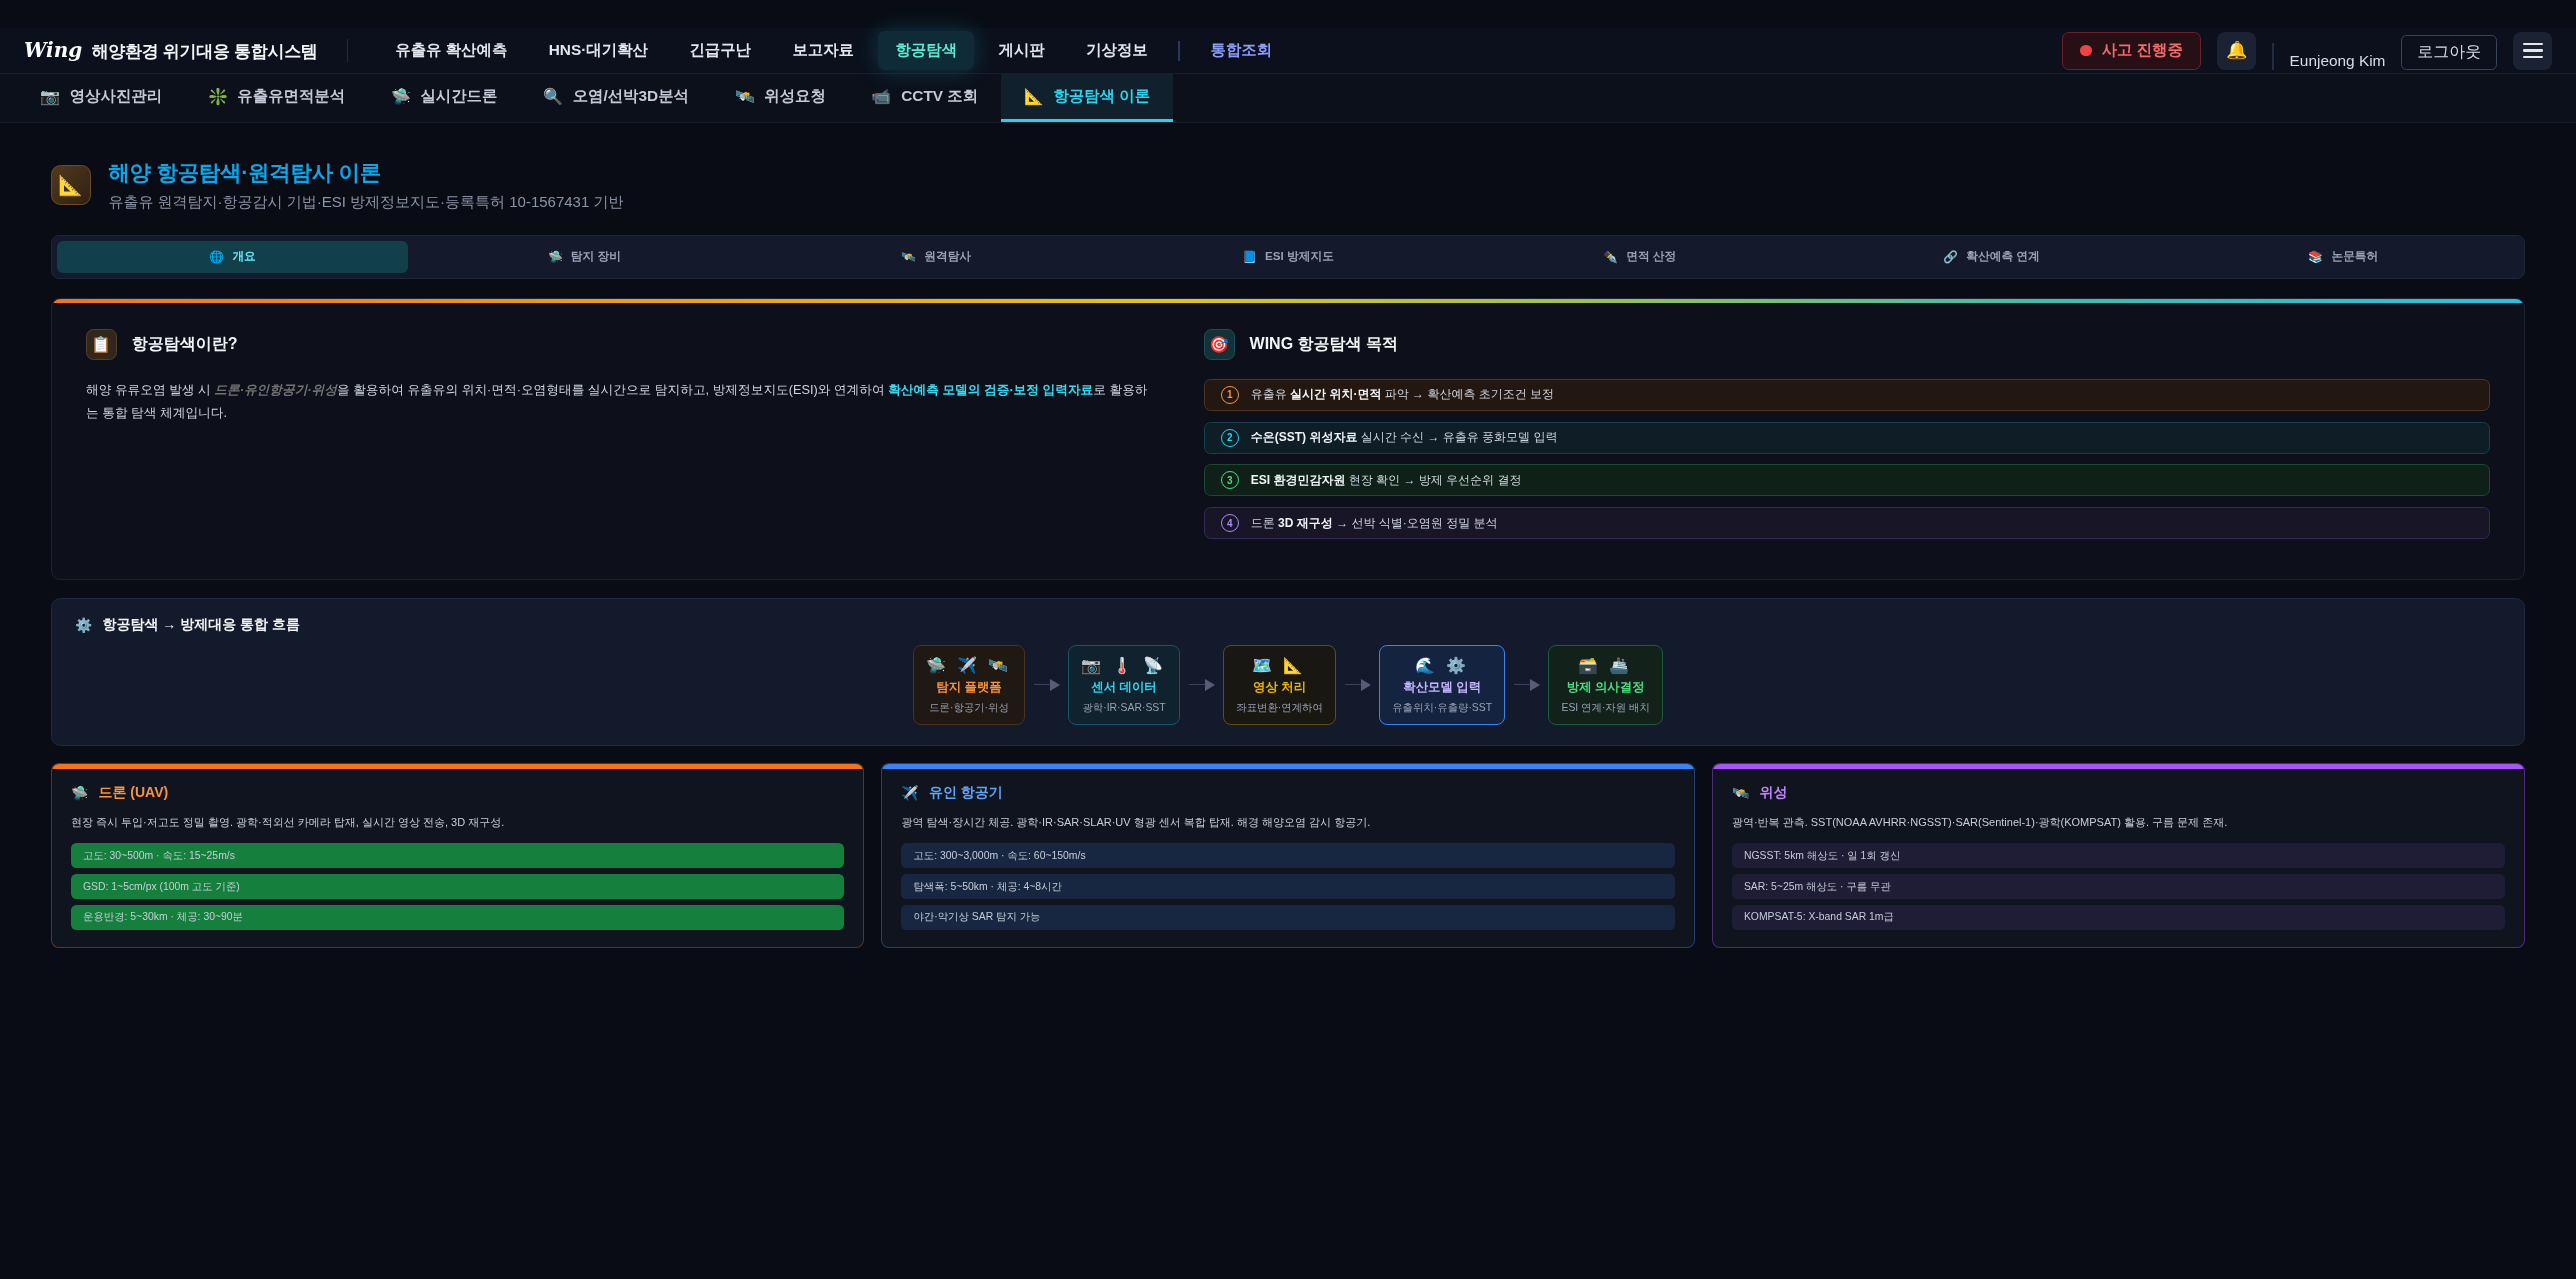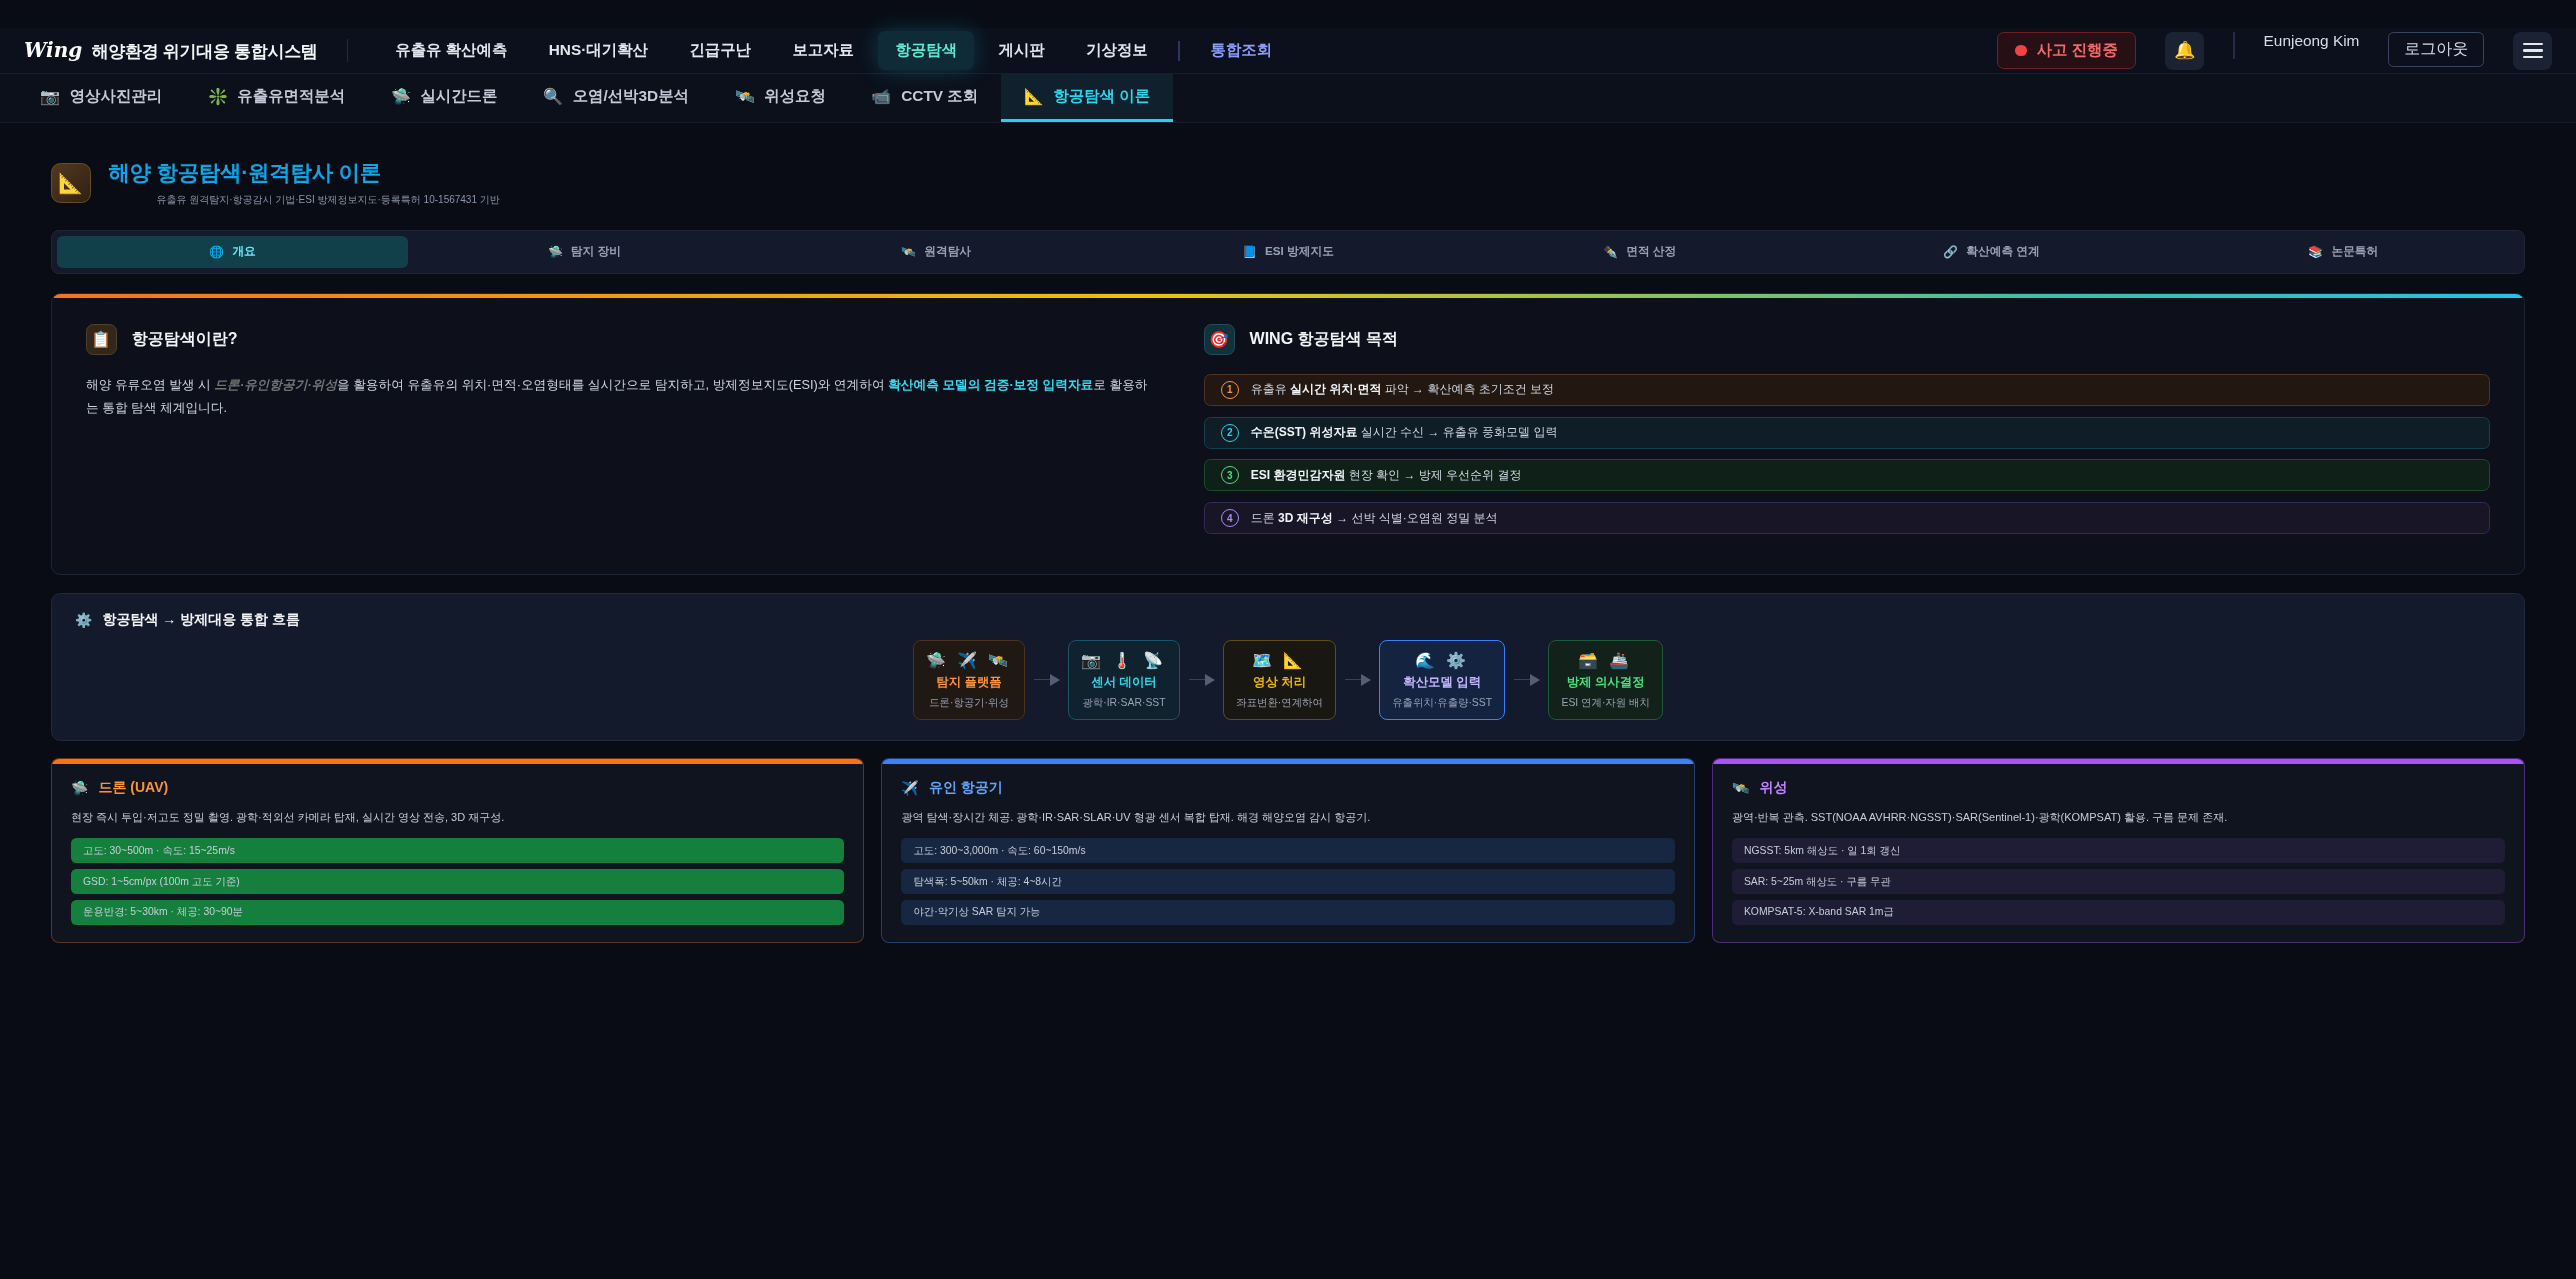--- a/index.html
+++ b/index.html
@@ -17,21 +17,21 @@
   }
   .logo{ display:flex; align-items:baseline; gap:9.4px; cursor:default; }
   .logo-script{ font-family:"DejaVu Serif","Liberation Serif",serif; font-style:italic; font-weight:bold; font-size:20px; color:#ffffff; }
   .logo-title{ font-size:17px; font-weight:bold; color:#f3f4f6; letter-spacing:-0.3px; }
   .nav-divider{ width:1.3px; height:23px; background:#222b44; margin:0 29.5px; }
   .nav-items{ display:flex; align-items:center; gap:6.7px; }
   .nav-item{ font-size:15.4px; font-weight:bold; color:#e2e6ee; padding:8.7px 17.4px; border-radius:6.7px; cursor:pointer; white-space:nowrap; }
   .nav-item.active{ color:#5eead4; background:rgba(19,78,92,.45); box-shadow:0 0 23px rgba(34,211,238,.22); }
   .nav-item.linked{ color:#8b9cf8; }
   .nav-sep{ width:1.3px; height:20px; background:#2a3763; margin:0 6.7px; }
-  .nav-right{ margin-left:auto; display:flex; align-items:flex-start; gap:29px; }
+  .nav-right{ margin-left:auto; display:flex; align-items:flex-end; gap:16px; }
   .incident{
     display:flex; align-items:center; gap:10px; padding:7.4px 17.4px;
     border:1.3px solid #6d2028; background:#271015; border-radius:6.7px;
     color:#f16a6a; font-weight:bold; font-size:15.4px;
   }
   .dot{ width:11.4px; height:11.4px; border-radius:50%; background:#ef4444; }
   .icon-btn{
     width:39px; height:38px; border-radius:8px; background:#1a2234;
     display:flex; align-items:center; justify-content:center; font-size:17.4px; cursor:pointer;
   }
@@ -61,21 +61,21 @@
   
   .main{ padding:0 51px; }
 
   .page-header{ display:flex; align-items:center; gap:17.4px; margin-top:35px; }
   .ph-icon{
     width:40px; height:40px; border-radius:9.4px; flex:none;
     background:linear-gradient(135deg,#54391c,#2e2114); border:0.7px solid #6b4a26;
     display:flex; align-items:center; justify-content:center; font-size:20px;
   }
   .ph-title{ font-size:21.5px; font-weight:bold; color:#0ea5e9; letter-spacing:-0.3px; }
-  .ph-sub{ font-size:10px; color:#8b93a7; margin-top:6px;margin-left:48px; }
+  .ph-sub{ font-size:15px; color:#8b93a7; margin-top:6px; }
 
   .pill-row{
     margin-top:23px; background:#141a2b; border:0.7px solid #1e2638;
     border-radius:8px; display:flex; padding:4.7px;
   }
   .pill{
     flex:1; display:flex; align-items:center; justify-content:center; gap:8px;
     font-size:11.7px; font-weight:bold; color:#98a1b3; padding:8.7px 0;
     border-radius:6px; cursor:pointer; white-space:nowrap;
   }

